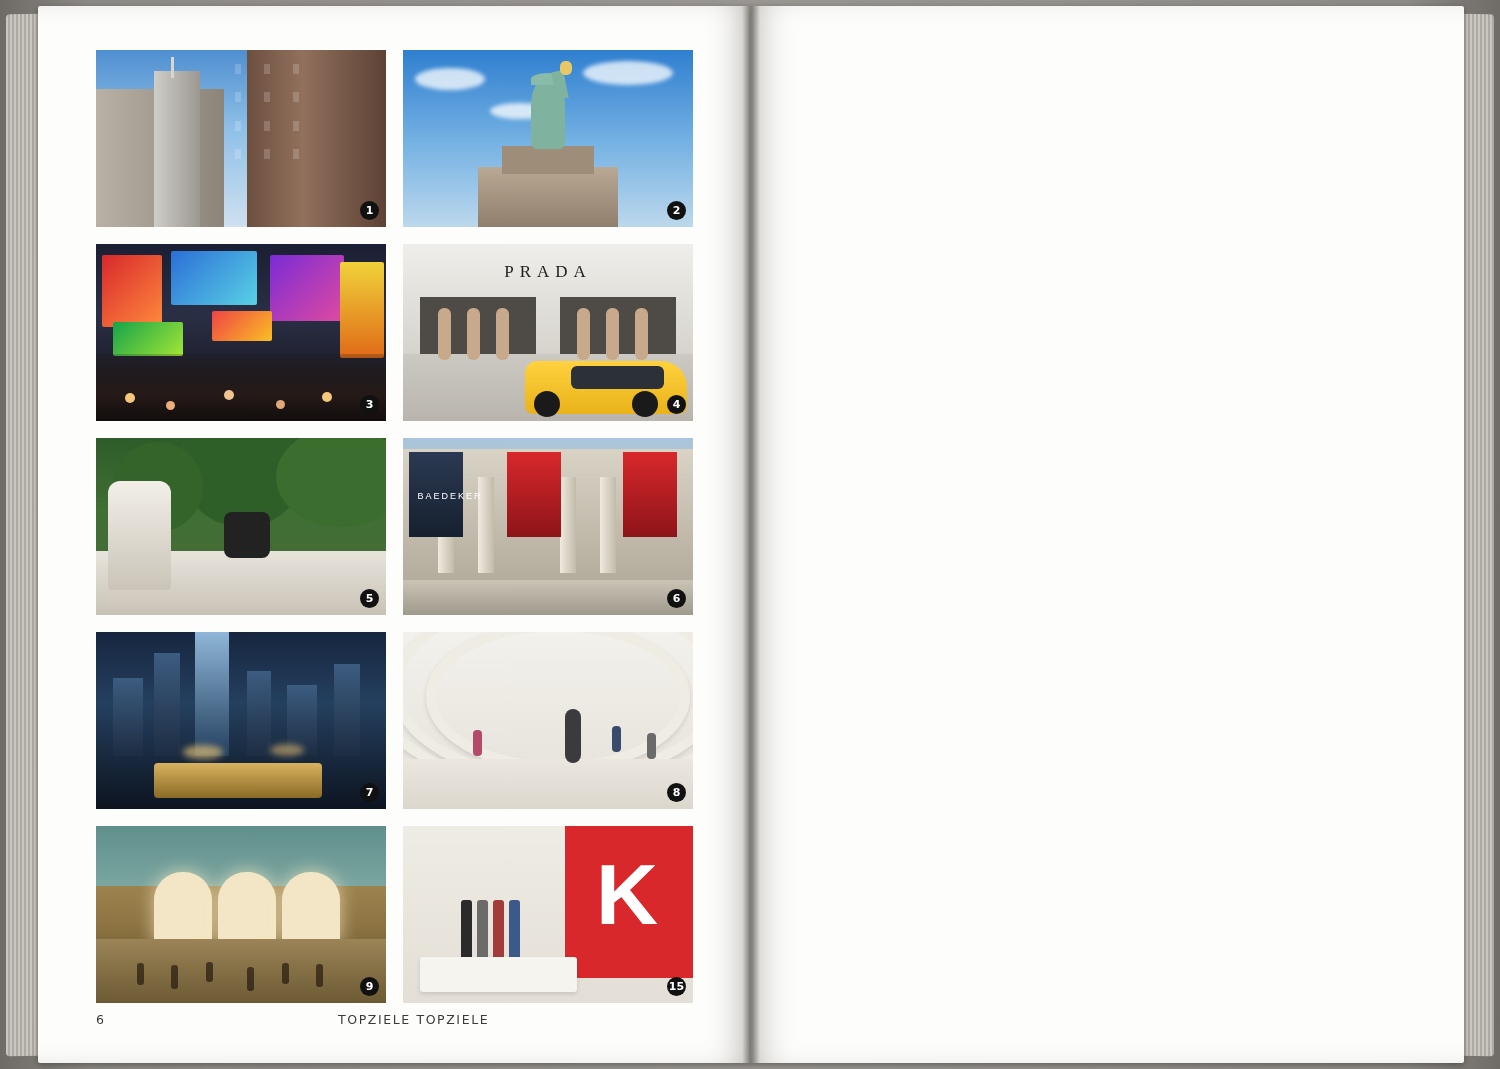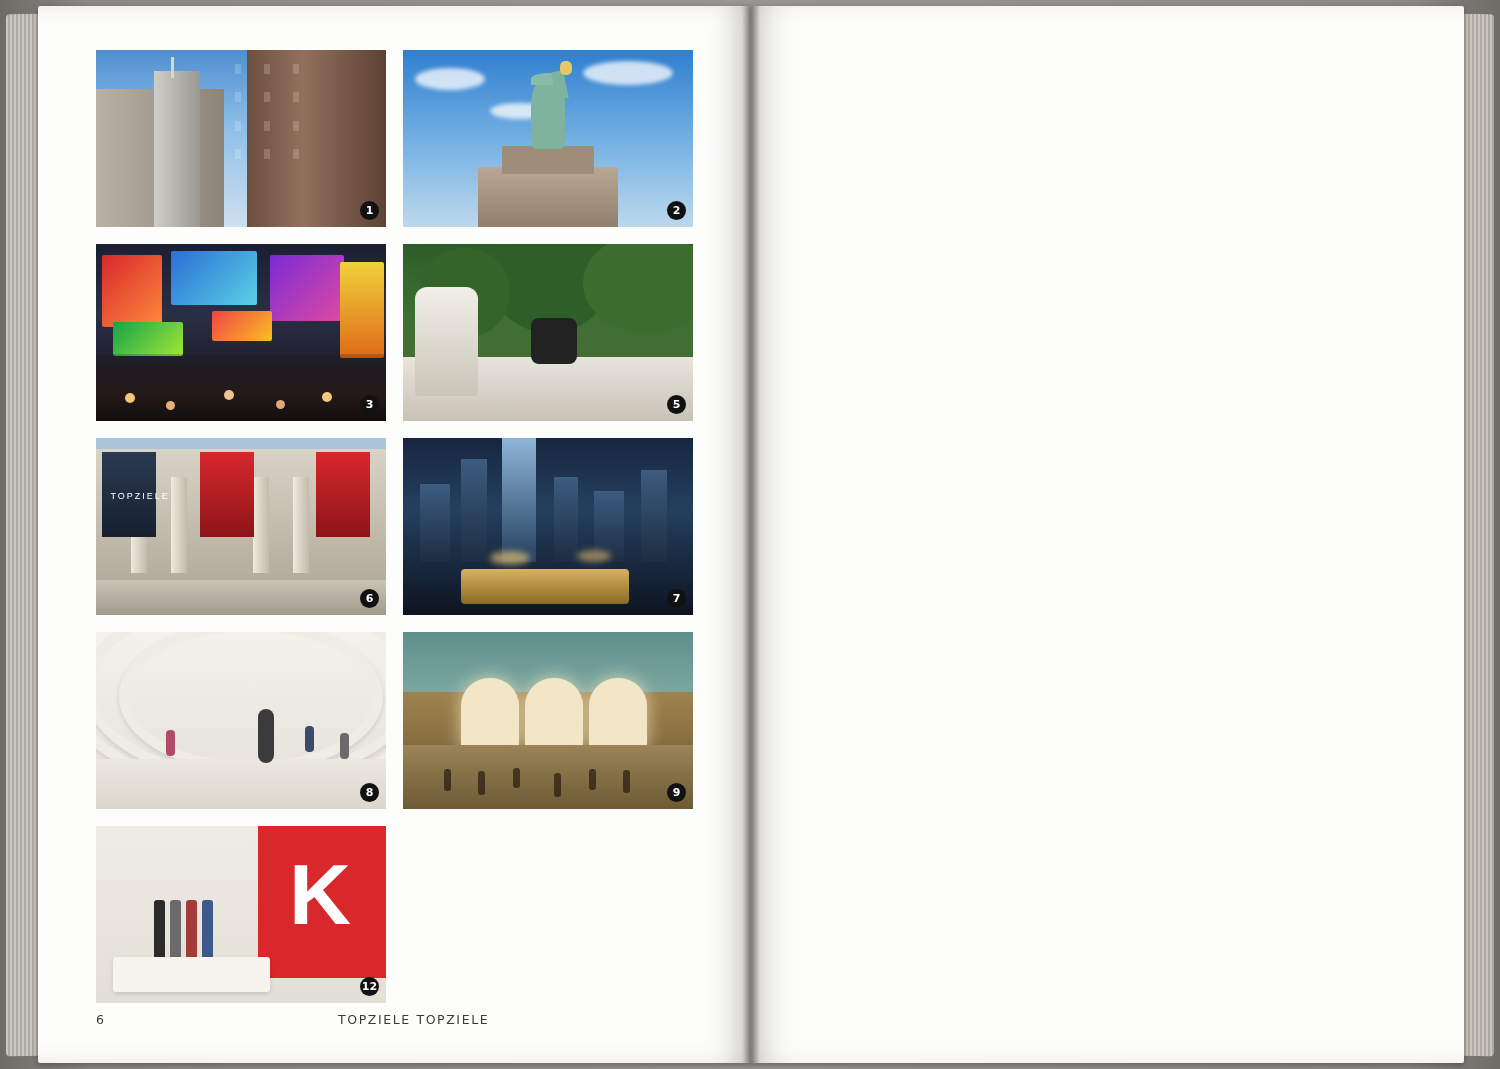--- a/index.html
+++ b/index.html
@@ -239,41 +239,58 @@
         <div class="board" style="left:40%;top:38%;width:60px;height:30px;background:linear-gradient(135deg,#ef4444,#fbbf24)"></div>
         <div class="crowd"></div>
         <div class="dot" style="left:10%;bottom:10%;width:10px;height:10px;background:#f4c87a"></div>
         <div class="dot" style="left:24%;bottom:6%;width:9px;height:9px;background:#e9b07a"></div>
         <div class="dot" style="left:44%;bottom:12%;width:10px;height:10px;background:#f0c490"></div>
         <div class="dot" style="left:62%;bottom:7%;width:9px;height:9px;background:#e0a878"></div>
         <div class="dot" style="left:78%;bottom:11%;width:10px;height:10px;background:#f4c87a"></div>
         <div class="num">3</div>
       </div>
 
+      <div class="photo p4">
+        <div class="facade"></div>
+        <div class="brand cap" style="letter-spacing:6px;color:#23211f">PRADA</div>
+        <div class="shopwin" style="left:6%;top:30%;width:40%;height:32%;"></div>
+        <div class="shopwin" style="left:54%;top:30%;width:40%;height:32%;"></div>
+        <div class="mann" style="left:12%;top:36%"></div>
+        <div class="mann" style="left:22%;top:36%"></div>
+        <div class="mann" style="left:32%;top:36%"></div>
+        <div class="mann" style="left:60%;top:36%"></div>
+        <div class="mann" style="left:70%;top:36%"></div>
+        <div class="mann" style="left:80%;top:36%"></div>
+        <div class="taxi"></div>
+        <div class="taxiwin"></div>
+        <div class="wheel" style="right:12%"></div>
+        <div class="wheel" style="right:46%"></div>
+        <div class="num">4</div>
+      </div>
 
       <div class="photo p5">
         <div class="tree" style="left:30%;top:-12%;width:120px;height:110px;background:#2f5f28"></div>
         <div class="tree" style="left:62%;top:-6%;width:130px;height:100px;background:#3a6d2e"></div>
         <div class="tree" style="left:6%;top:2%;width:90px;height:90px;background:#35642b"></div>
         <div class="bridge"></div>
         <div class="post"></div>
         <div class="runner"></div>
         <div class="num">5</div>
       </div>
 
       <div class="photo p6">
         <div class="metfac"></div>
         <div class="col" style="left:12%"></div>
         <div class="col" style="left:26%"></div>
         <div class="col" style="left:54%"></div>
         <div class="col" style="left:68%"></div>
         <div class="banner" style="left:2%;background:linear-gradient(180deg,#2b3a52,#16202f)"></div>
         <div class="banner" style="left:36%;background:linear-gradient(180deg,#d8282c,#8d1418)"></div>
         <div class="banner" style="left:76%;background:linear-gradient(180deg,#d8282c,#8d1418)"></div>
-        <div class="cap" style="left:5%;top:30%;font-size:9px;letter-spacing:2px">TOPZIELE</div>
+        <div class="cap" style="left:5%;top:30%;font-size:9px;letter-spacing:2px">BAEDEKER</div>
         <div class="steps"></div>
         <div class="num">6</div>
       </div>
 
       <div class="photo p7">
         <div class="tower" style="left:6%;width:30px;height:44%"></div>
         <div class="tower" style="left:20%;width:26px;height:58%"></div>
         <div class="tower" style="left:34%;width:34px;height:70%;background:linear-gradient(180deg,#8fb6d8,#24405f)"></div>
         <div class="tower" style="left:52%;width:24px;height:48%"></div>
         <div class="tower" style="left:66%;width:30px;height:40%"></div>
@@ -314,21 +331,21 @@
       <div class="photo p10">
         <div class="kbox"></div>
         <div class="kglyph">K</div>
         <div class="rack">
           <div class="garm" style="left:0;background:#2b2b2b"></div>
           <div class="garm" style="left:16px;background:#6b6b6b"></div>
           <div class="garm" style="left:32px;background:#a33b3b"></div>
           <div class="garm" style="left:48px;background:#3b5a8a"></div>
         </div>
         <div class="counter"></div>
-        <div class="num">12</div>
+        <div class="num">15</div>
       </div>
 
     </div>
 
     <div class="footer" id="foot-left-num">6</div>
     <div class="footer" id="foot-left-txt">TOPZIELE TOPZIELE</div>
   </div>
 
   <div class="page" id="page-right">
 

